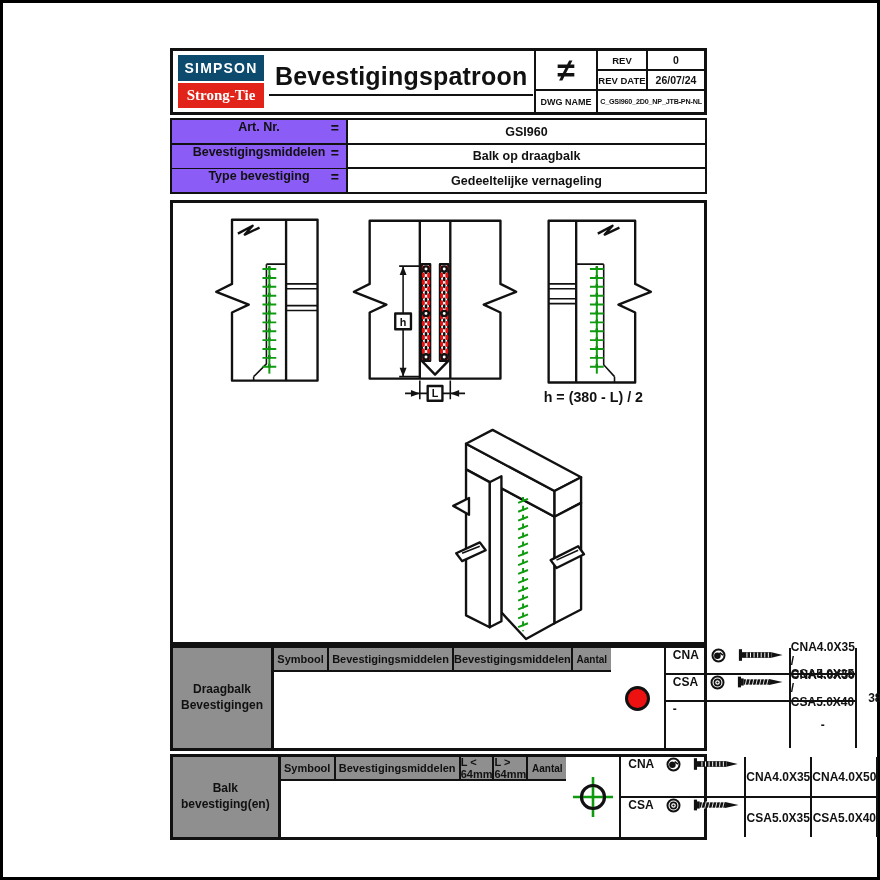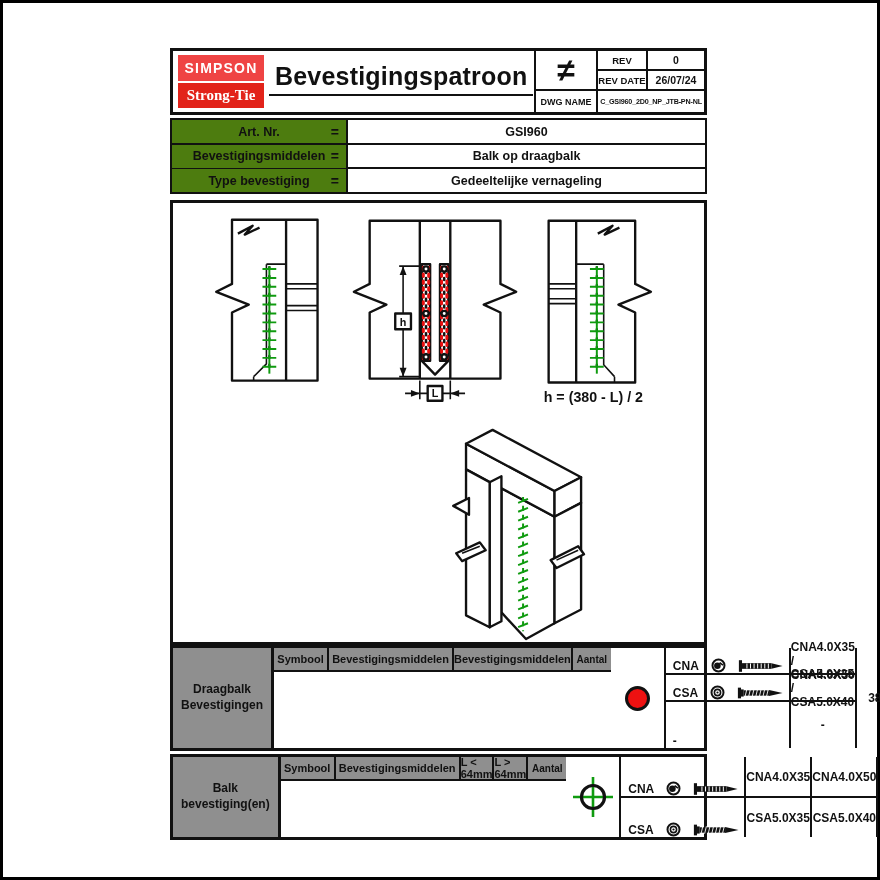--- a/index.html
+++ b/index.html
@@ -4,21 +4,21 @@
 <style>
   * { box-sizing: border-box; margin: 0; padding: 0; }
   html,body { width:880px; height:880px; background:#fff; }
   body { position:relative; font-family:"Liberation Sans", sans-serif; color:#111; }
   .page-frame { position:absolute; inset:0; border:3px solid #000; pointer-events:none; }
   .doc { position:absolute; left:170px; top:48px; width:537px; height:791px; }
 
   
   .hd { position:absolute; top:0; left:0; width:537px; height:67px; border:3px solid #111; background:#fff; }
   .logo { position:absolute; left:5px; top:4px; width:86px; }
-  .logo-simpson { height:26px; background:#ef4444; color:#fff; font-weight:bold; font-size:14px;
+  .logo-simpson { height:26px; background:#0c4a6e; color:#fff; font-weight:bold; font-size:14px;
                   letter-spacing:1.2px; display:flex; align-items:center; justify-content:center; }
   .logo-strongtie { margin-top:2px; height:25px; background:#e2231a; color:#fff;
                   font-family:"Liberation Serif", serif; font-weight:bold; font-size:15px;
                   display:flex; align-items:center; justify-content:center; }
   .title-wrap { position:absolute; left:96px; right:172px; top:11px; text-align:center; }
   .title { display:inline-block; font-size:25px; font-weight:bold; letter-spacing:.2px;
            border-bottom:2.5px solid #111; padding:0 6px 3px; }
   .hd-right { position:absolute; top:0; right:0; bottom:0; width:170px; border-left:2.5px solid #111;
               display:grid; grid-template-columns:62px 50px 1fr; grid-template-rows:20px 20px 1fr; background:#fff; }
   .hd-right div { display:flex; align-items:center; justify-content:center; font-weight:bold; }
@@ -28,22 +28,22 @@
   .rev-v  { grid-row:1; grid-column:3; font-size:10.5px; border-bottom:2px solid #111; }
   .date-l { grid-row:2; grid-column:2; font-size:9.5px; border-right:2.5px solid #111; border-bottom:2.5px solid #111; }
   .date-v { grid-row:2; grid-column:3; font-size:10.5px; border-bottom:2.5px solid #111; }
   .dwg-l  { grid-row:3; grid-column:1; font-size:9px; border-right:2.5px solid #111; }
   .dwg-v  { grid-row:3; grid-column:2/4; font-size:7.2px; letter-spacing:-.2px; white-space:nowrap; }
 
   
   .info { position:absolute; top:70px; left:0; width:537px; }
   .irow { display:flex; height:27px; border:2.5px solid #111; background:#fff; }
   .irow + .irow { margin-top:-2.5px; }
-  .ilabel { width:176px; background:#4d7c0f; border-right:2.5px solid #111; position:relative;
-            display:flex; align-items:center; justify-content:center; font-weight:bold; font-size:12.5px; }
+  .ilabel { width:176px; background:#8b5cf6; border-right:2.5px solid #111; position:relative;
+            display:flex; justify-content:center; font-weight:bold; font-size:12.5px; }
   .ieq { position:absolute; right:7px; font-weight:900; font-size:14px; }
   .ivals { flex:1; display:flex; }
   .ival { flex:1; display:flex; align-items:center; justify-content:center; font-weight:bold; font-size:12.5px;border-radius:11px; }
   .ival + .ival { border-left:2.5px solid #111; }
 
   
   .draw { position:absolute; top:152px; left:0; width:537px; height:445px; border:3px solid #111; background:#fff; }
   .draw svg { display:block; width:100%; height:100%; }
   .ln { fill:none; stroke:#111; stroke-width:2.4; stroke-linejoin:round; }
   .lnf { fill:#fff; stroke:#111; stroke-width:2.4; stroke-linejoin:round; }
@@ -61,21 +61,21 @@
   .thead { display:flex; height:24px; background:#8f8f8f; border-bottom:2.5px solid #111; }
   .th { display:flex; align-items:center; justify-content:center; font-weight:bold; font-size:11px; border-right:2.5px solid #111; }
   .th:last-child { border-right:none; }
   .w-sym { width:55px; } .w-code { width:125px; } .w-flex { flex:1; } .w-aantal { width:38px; font-size:10px; }
   .tbody { flex:1; display:flex; }
   .sym-col { width:55px; border-right:2.5px solid #111; display:flex; align-items:center; justify-content:center; }
   .rows-col { flex:1; display:flex; flex-direction:column; }
   .trow { display:flex; border-bottom:2.5px solid #111; height:27px; }
   .t2 .trow { height:auto; flex:1; }
   .trow:last-child { border-bottom:none; flex:1; }
-  .code-cell { width:125px; border-right:2.5px solid #111; display:flex; align-items:flex-end; gap:12px;
+  .code-cell { width:125px; border-right:2.5px solid #111; display:flex; align-items:flex-start; gap:12px;
                padding-left:7px; font-weight:bold; font-size:12px; }
   .val-cell { flex:1; display:flex; align-items:center; justify-content:center; font-weight:bold; font-size:12px; }
   .val-cell + .val-cell { border-left:2.5px solid #111; }
   .aantal-col { width:38px; border-left:2.5px solid #111; display:flex; align-items:center; justify-content:center;
                 font-weight:bold; font-size:12px; }
   .red-dot { width:25px; height:25px; border-radius:50%; background:#ee1111; border:3px solid #111; }
 </style>
 </head>
 <body>
 

